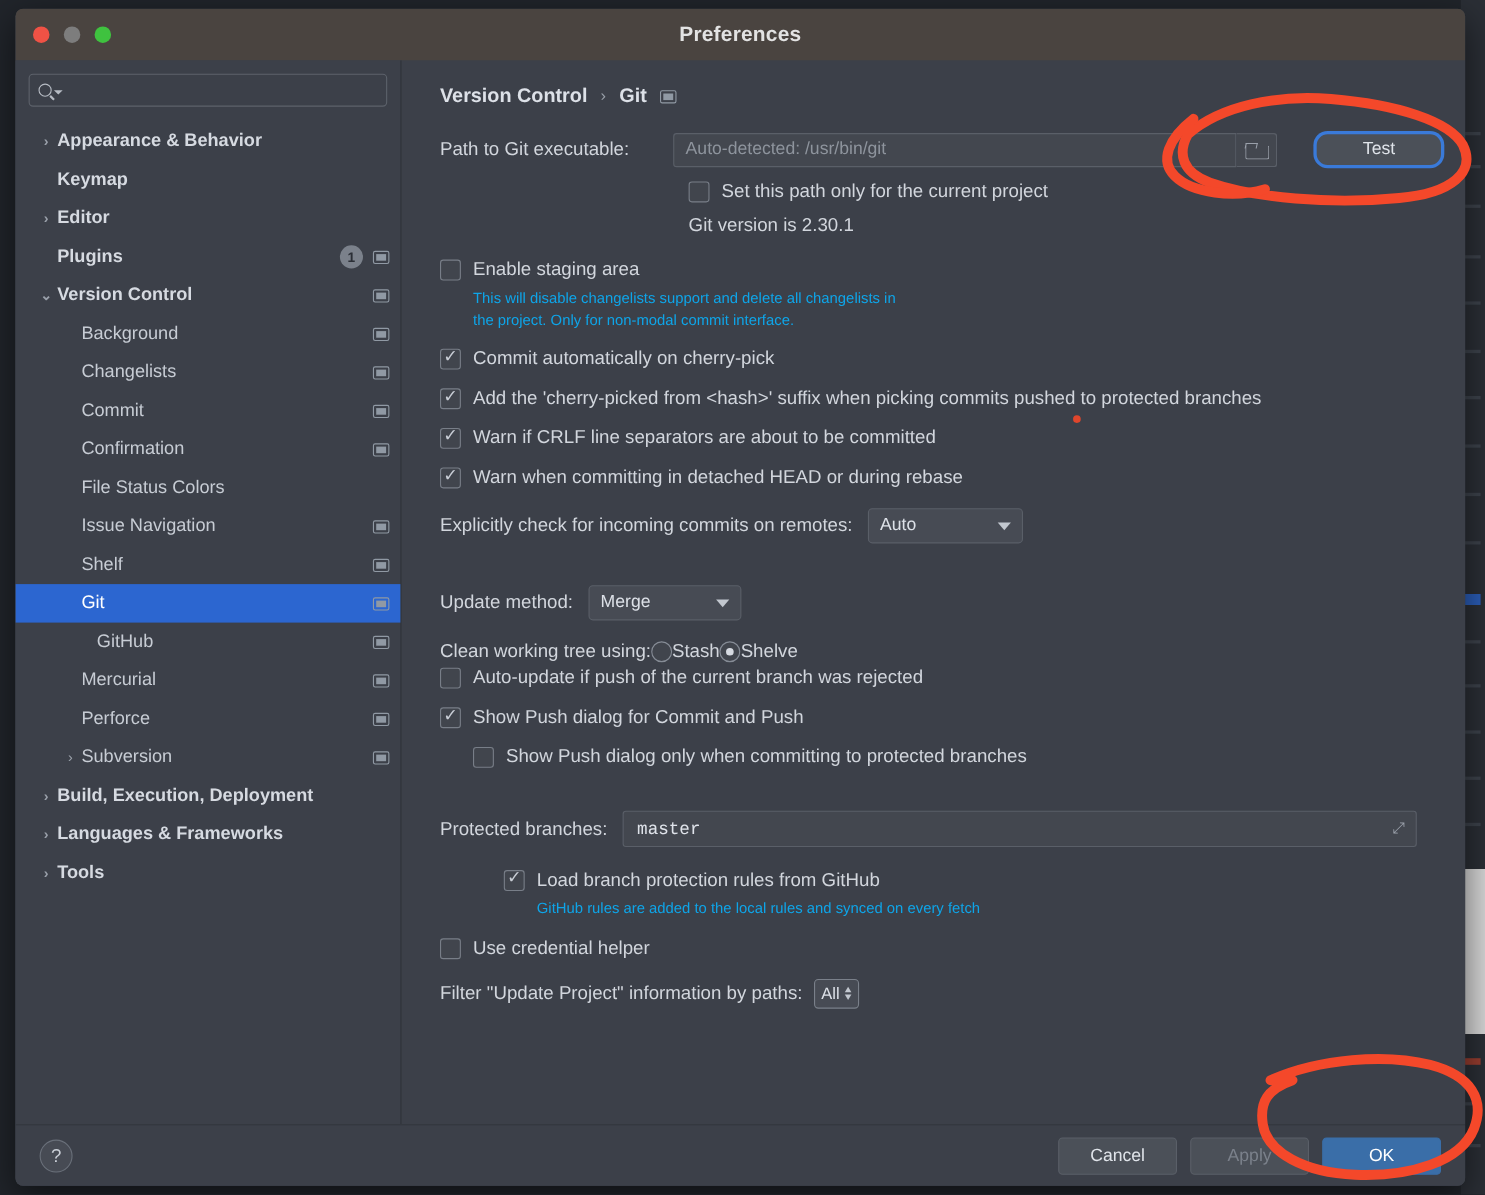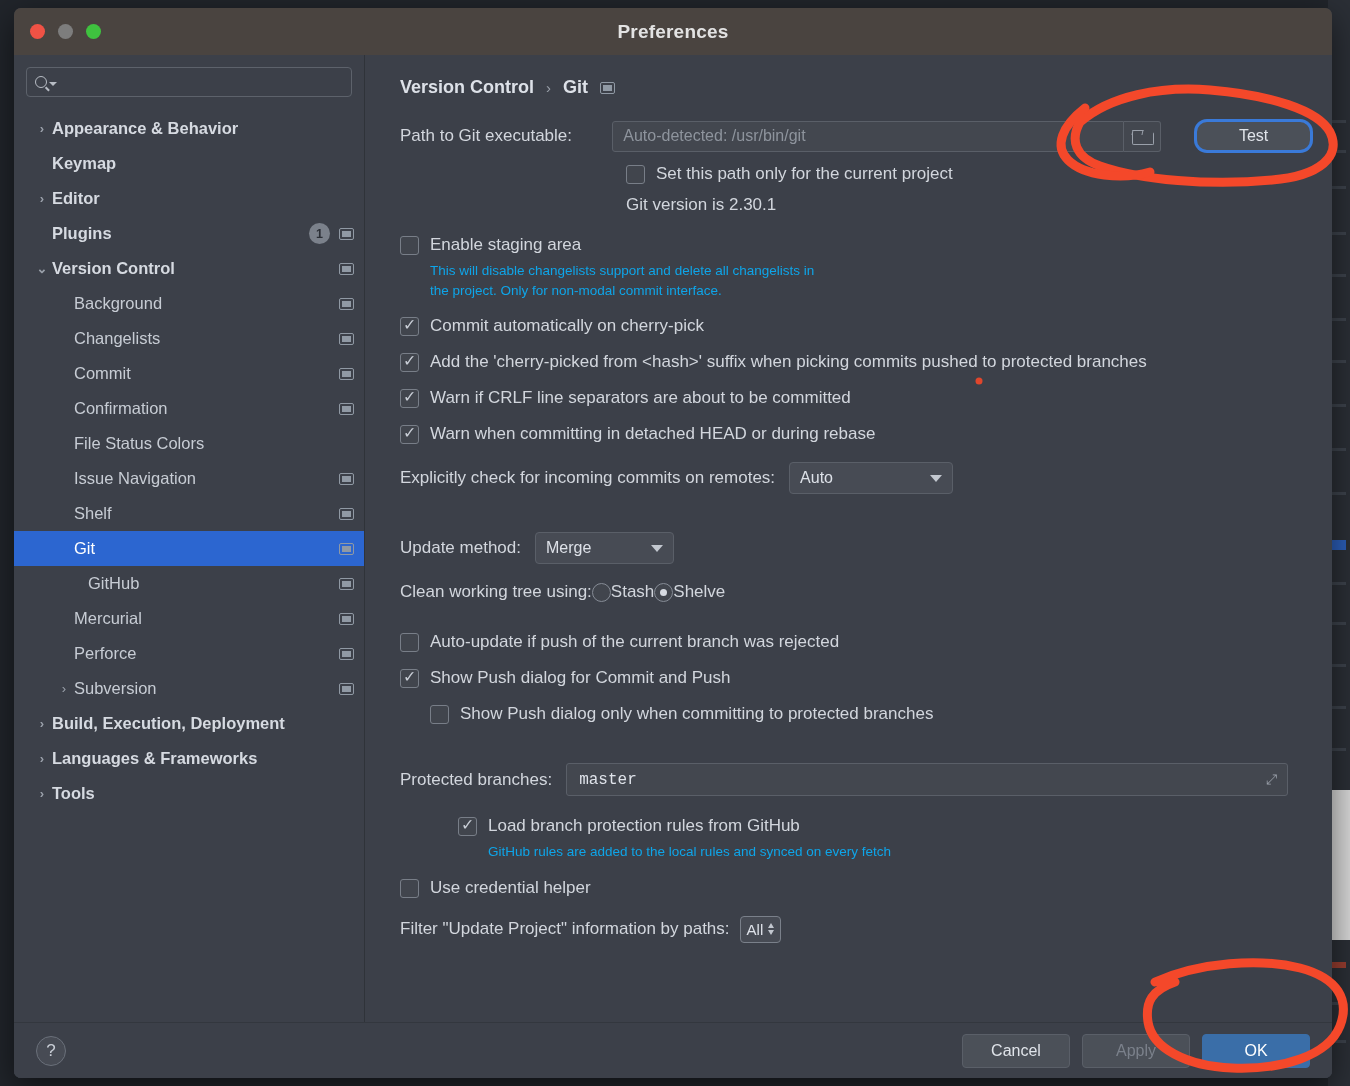--- a/index.html
+++ b/index.html
@@ -399,35 +399,35 @@
           <span class="lbl">Warn if CRLF line separators are about to be committed</span>
         </div>
 
         <div class="cbrow" style="margin-bottom:18px;">
           <span class="cb checked"></span>
           <span class="lbl">Warn when committing in detached HEAD or during rebase</span>
         </div>
 
         <div class="row" style="gap:14px;margin-bottom:38px;">
           <span class="lbl">Explicitly check for incoming commits on remotes:</span>
-          <span class="combo" style="width:164px">
+          <span class="combo" style="width:141px">
             <span>Auto</span>
             <span class="tri"></span>
           </span>
         </div>
 
         <div class="row" style="gap:14px;margin-bottom:18px;">
           <span class="lbl">Update method:</span>
           <span class="combo" style="width:139px">
             <span>Merge</span>
             <span class="tri"></span>
           </span>
         </div>
 
-        <div class="row" style="gap:0;margin-bottom:30px;">
+        <div class="row" style="gap:0;margin-bottom:4px;">
           <span class="lbl">Clean working tree using:</span>
           <span class="radio"></span>
           <span class="lbl">Stash</span>
           <span class="radio on"></span>
           <span class="lbl">Shelve</span>
         </div>
 
         <div class="cbrow" style="margin-bottom:16px;">
           <span class="cb"></span>
           <span class="lbl">Auto-update if push of the current branch was rejected</span>

